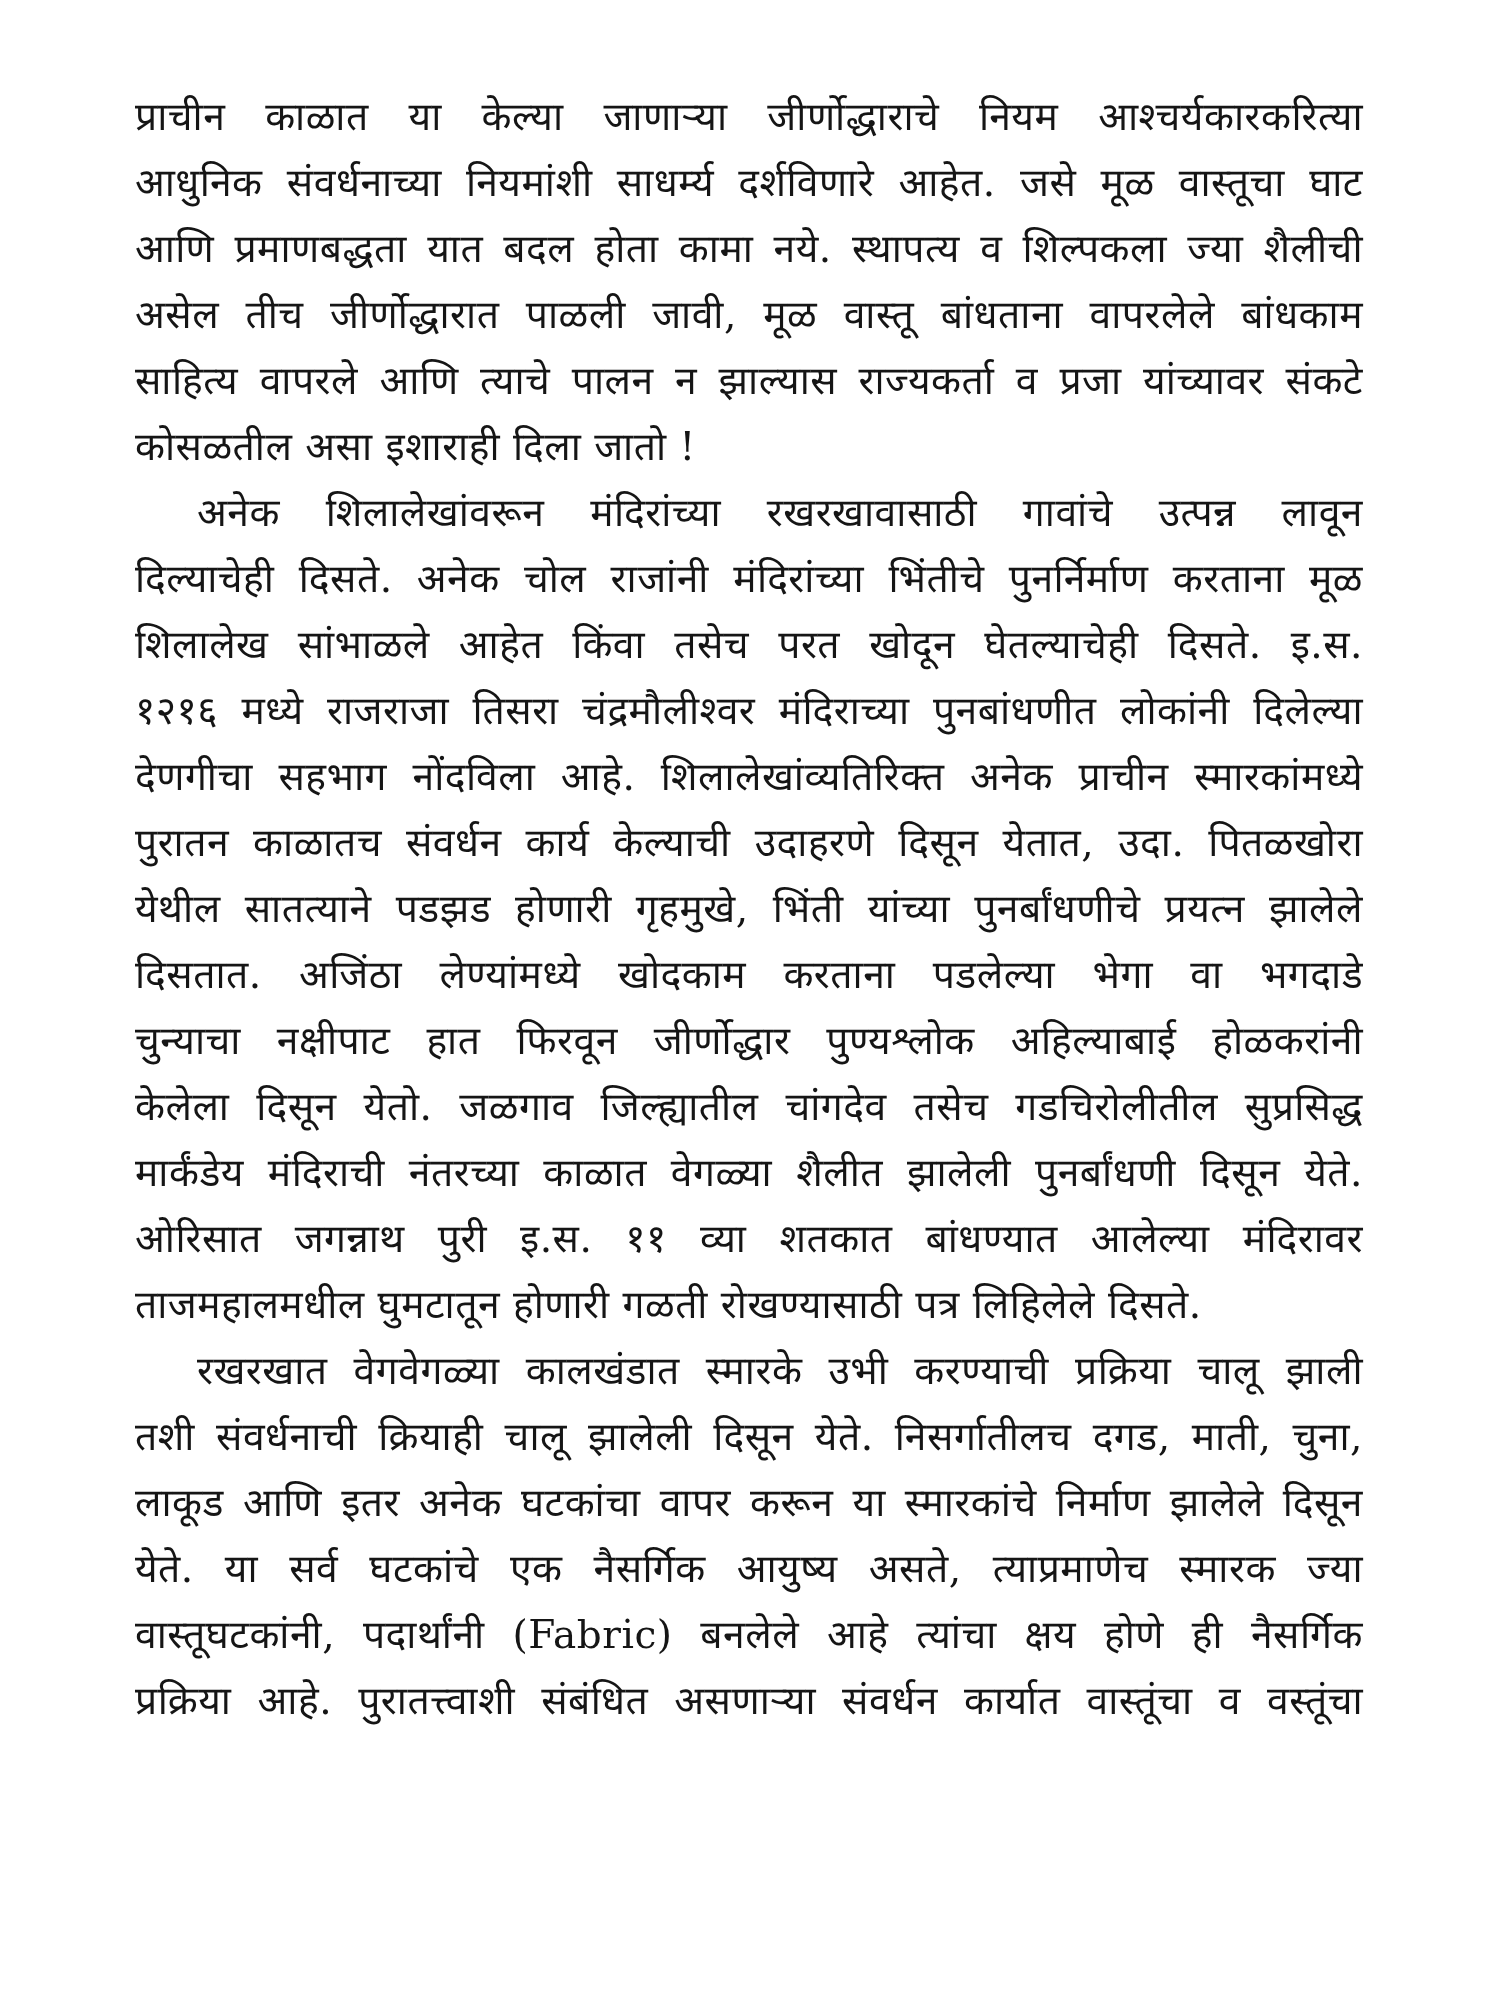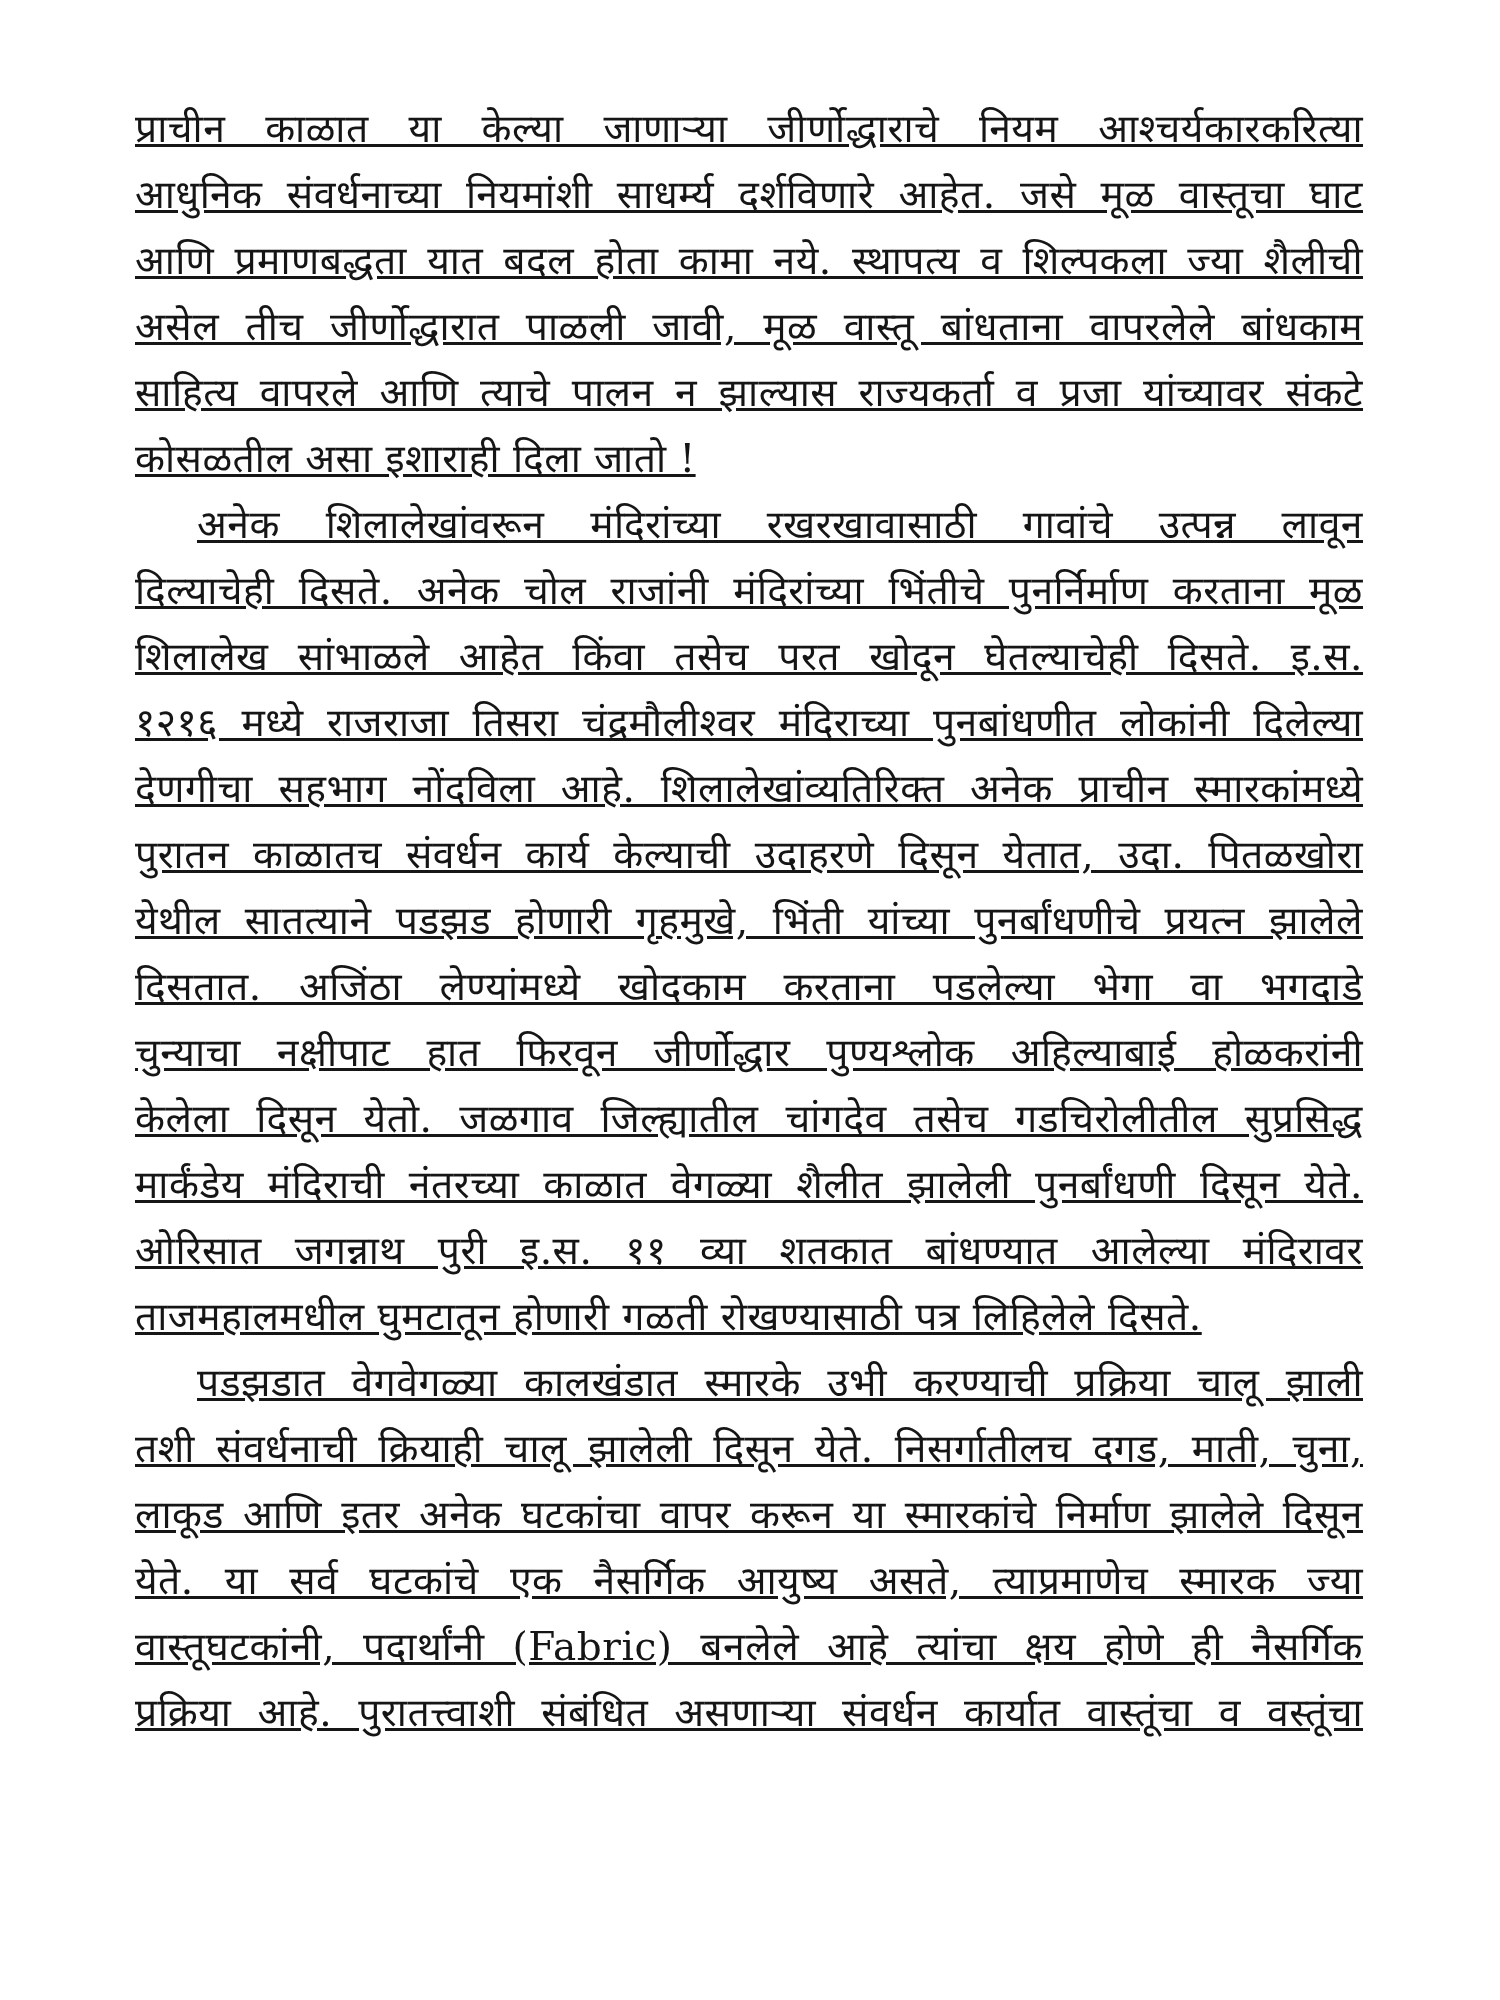--- a/index.html
+++ b/index.html
@@ -10,24 +10,23 @@
   body {
     width: 1500px;
     height: 2000px;
     position: relative;
     overflow: hidden;
     font-family: "DejaVu Serif", "Liberation Serif", serif;
   }
   .page {
     position: absolute;
     left: 135px;
-    top: 96px;
+    top: 84px;
     width: 1228px;
     color: #161616;
-    text-decoration: underline;
   }
   .para {
     margin: 0;
   }
   .tline {
     font-size: 39px;
     line-height: 66px;
     height: 66px;
     white-space: normal;
     text-align: justify;
@@ -61,20 +60,20 @@
     <div class="tline">देणगीचा सहभाग नोंदविला आहे. शिलालेखांव्यतिरिक्त अनेक प्राचीन स्मारकांमध्ये</div>
     <div class="tline">पुरातन काळातच संवर्धन कार्य केल्याची उदाहरणे दिसून येतात, उदा. पितळखोरा</div>
     <div class="tline">येथील सातत्याने पडझड होणारी गृहमुखे, भिंती यांच्या पुनर्बांधणीचे प्रयत्न झालेले</div>
     <div class="tline">दिसतात. अजिंठा लेण्यांमध्ये खोदकाम करताना पडलेल्या भेगा वा भगदाडे</div>
     <div class="tline">चुन्याचा नक्षीपाट हात फिरवून जीर्णोद्धार पुण्यश्लोक अहिल्याबाई होळकरांनी</div>
     <div class="tline">केलेला दिसून येतो. जळगाव जिल्ह्यातील चांगदेव तसेच गडचिरोलीतील सुप्रसिद्ध</div>
     <div class="tline">मार्कंडेय मंदिराची नंतरच्या काळात वेगळ्या शैलीत झालेली पुनर्बांधणी दिसून येते.</div>
     <div class="tline">ओरिसात जगन्नाथ पुरी इ.स. ११ व्या शतकात बांधण्यात आलेल्या मंदिरावर</div>
     <div class="tline lastline">ताजमहालमधील घुमटातून होणारी गळती रोखण्यासाठी पत्र लिहिलेले दिसते.</div>
     <div class="para"></div>
-    <div class="tline indent">पडझडात वेगवेगळ्या कालखंडात स्मारके उभी करण्याची प्रक्रिया चालू झाली</div>
+    <div class="tline indent">रखरखात वेगवेगळ्या कालखंडात स्मारके उभी करण्याची प्रक्रिया चालू झाली</div>
     <div class="tline">तशी संवर्धनाची क्रियाही चालू झालेली दिसून येते. निसर्गातीलच दगड, माती, चुना,</div>
     <div class="tline">लाकूड आणि इतर अनेक घटकांचा वापर करून या स्मारकांचे निर्माण झालेले दिसून</div>
     <div class="tline">येते. या सर्व घटकांचे एक नैसर्गिक आयुष्य असते, त्याप्रमाणेच स्मारक ज्या</div>
     <div class="tline">वास्तूघटकांनी, पदार्थांनी (Fabric) बनलेले आहे त्यांचा क्षय होणे ही नैसर्गिक</div>
     <div class="tline">प्रक्रिया आहे. पुरातत्त्वाशी संबंधित असणाऱ्या संवर्धन कार्यात वास्तूंचा व वस्तूंचा</div>
     <div class="para"></div>
   </div>
 
 </body></html>

